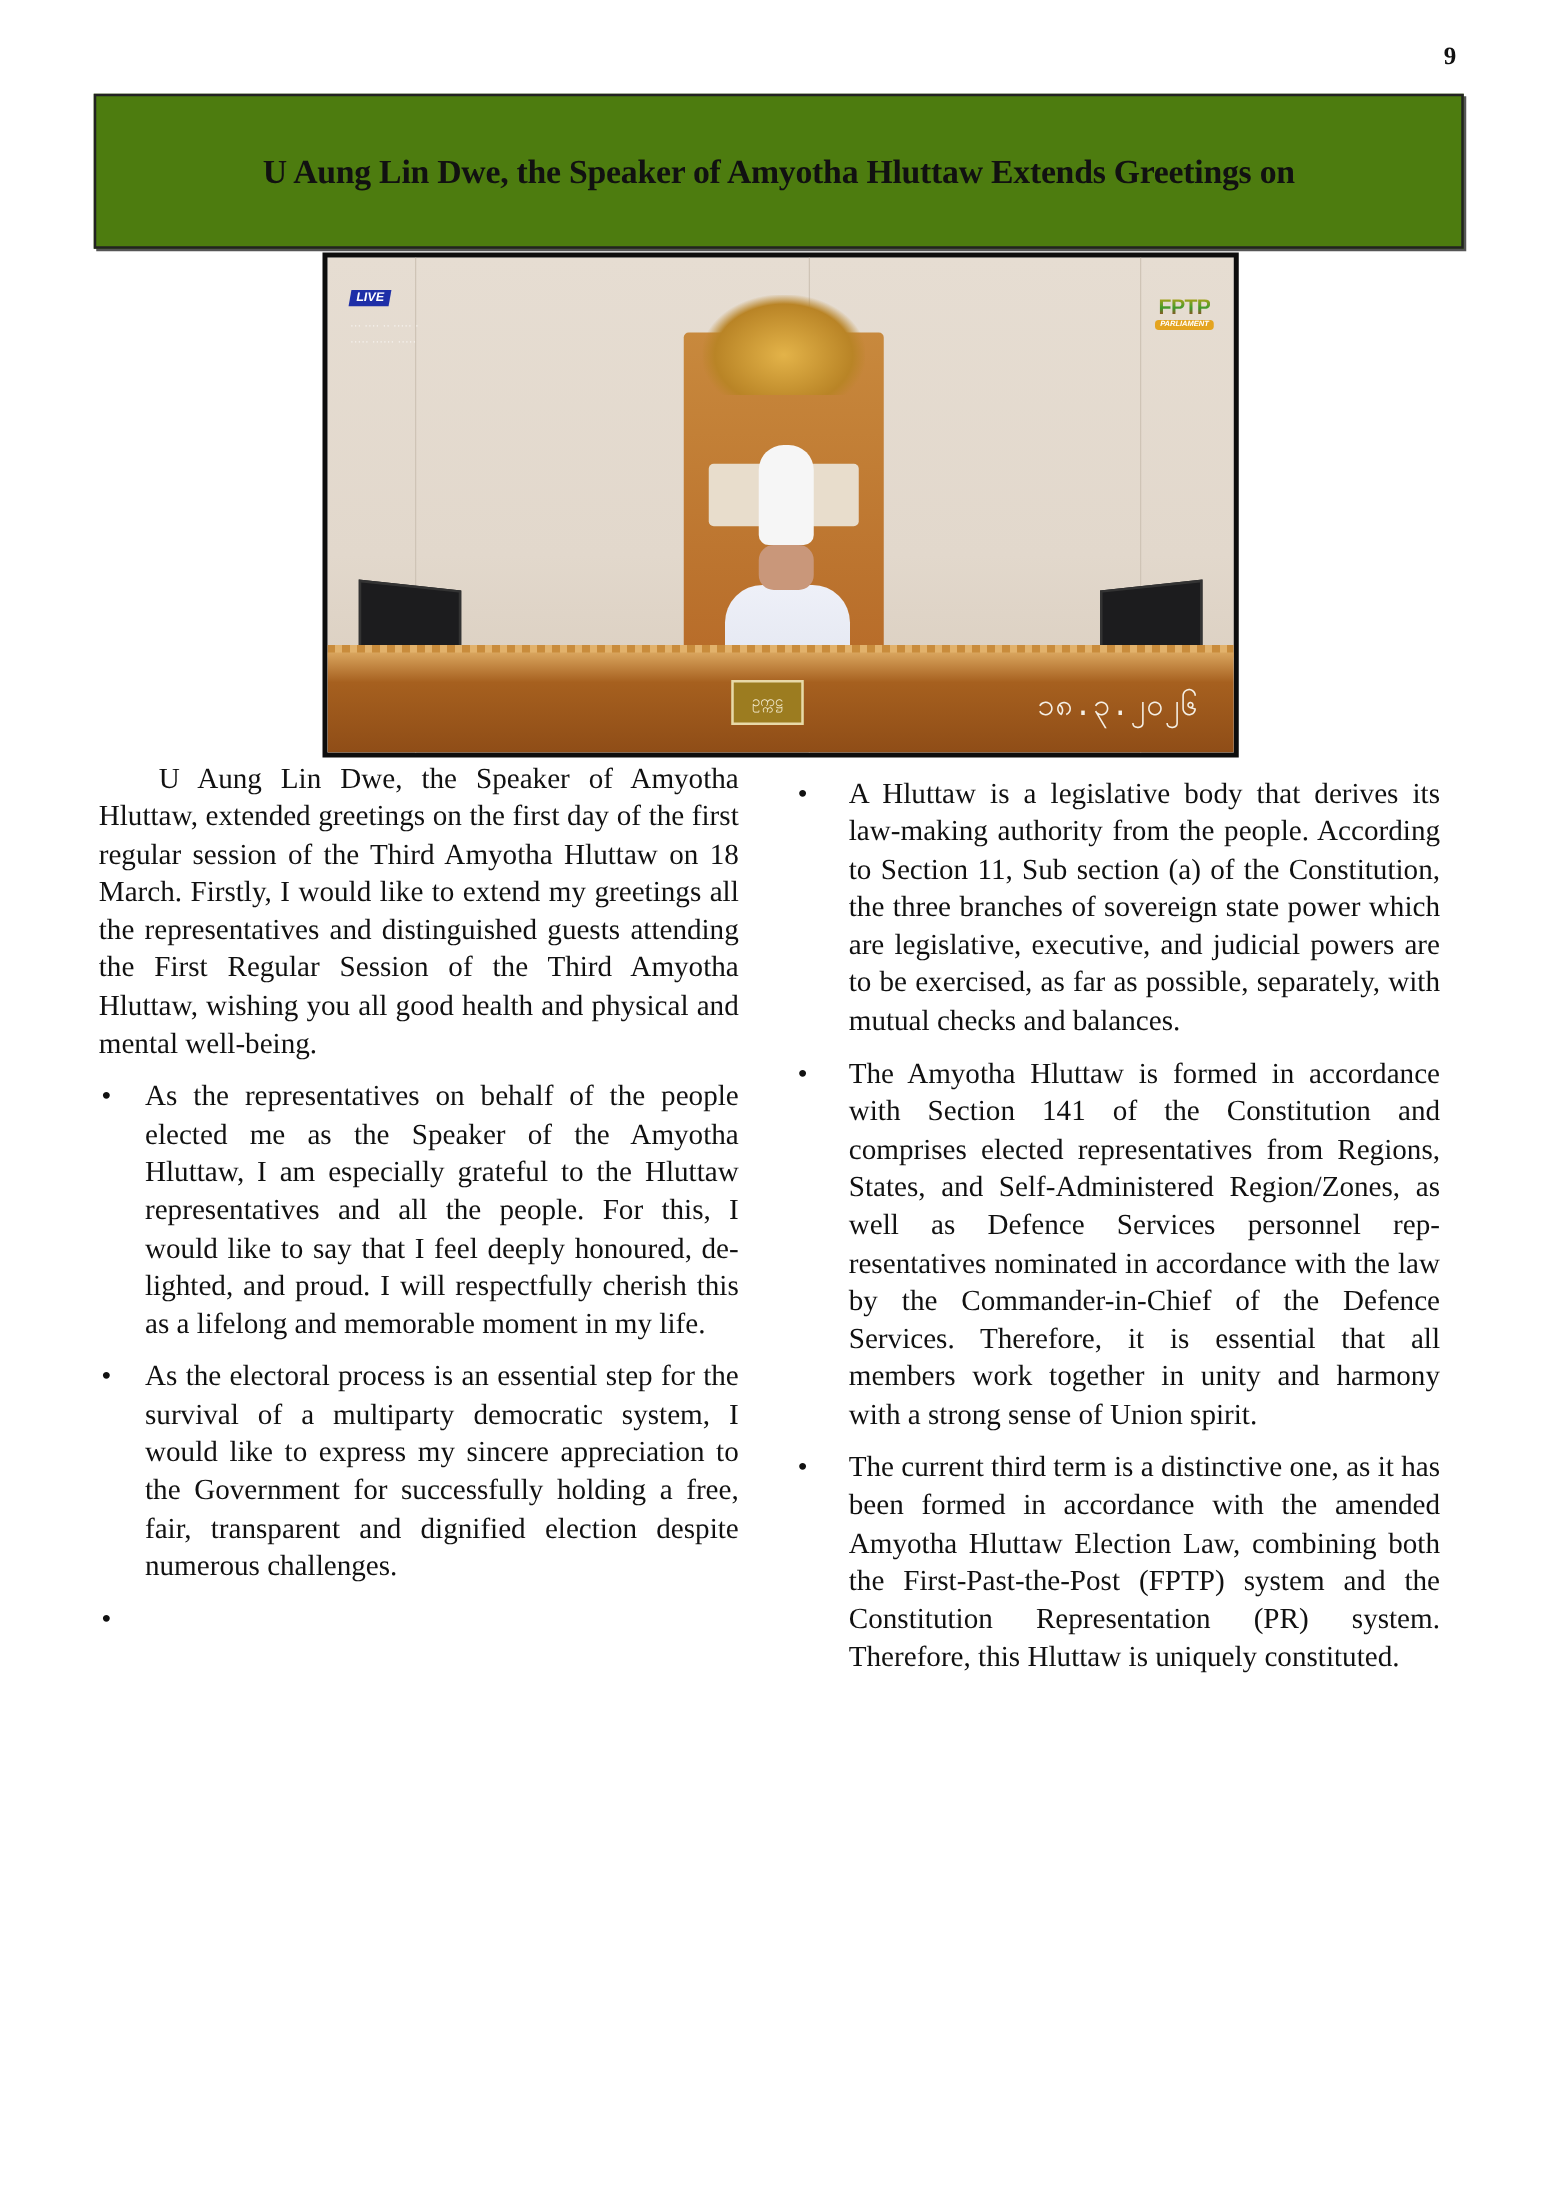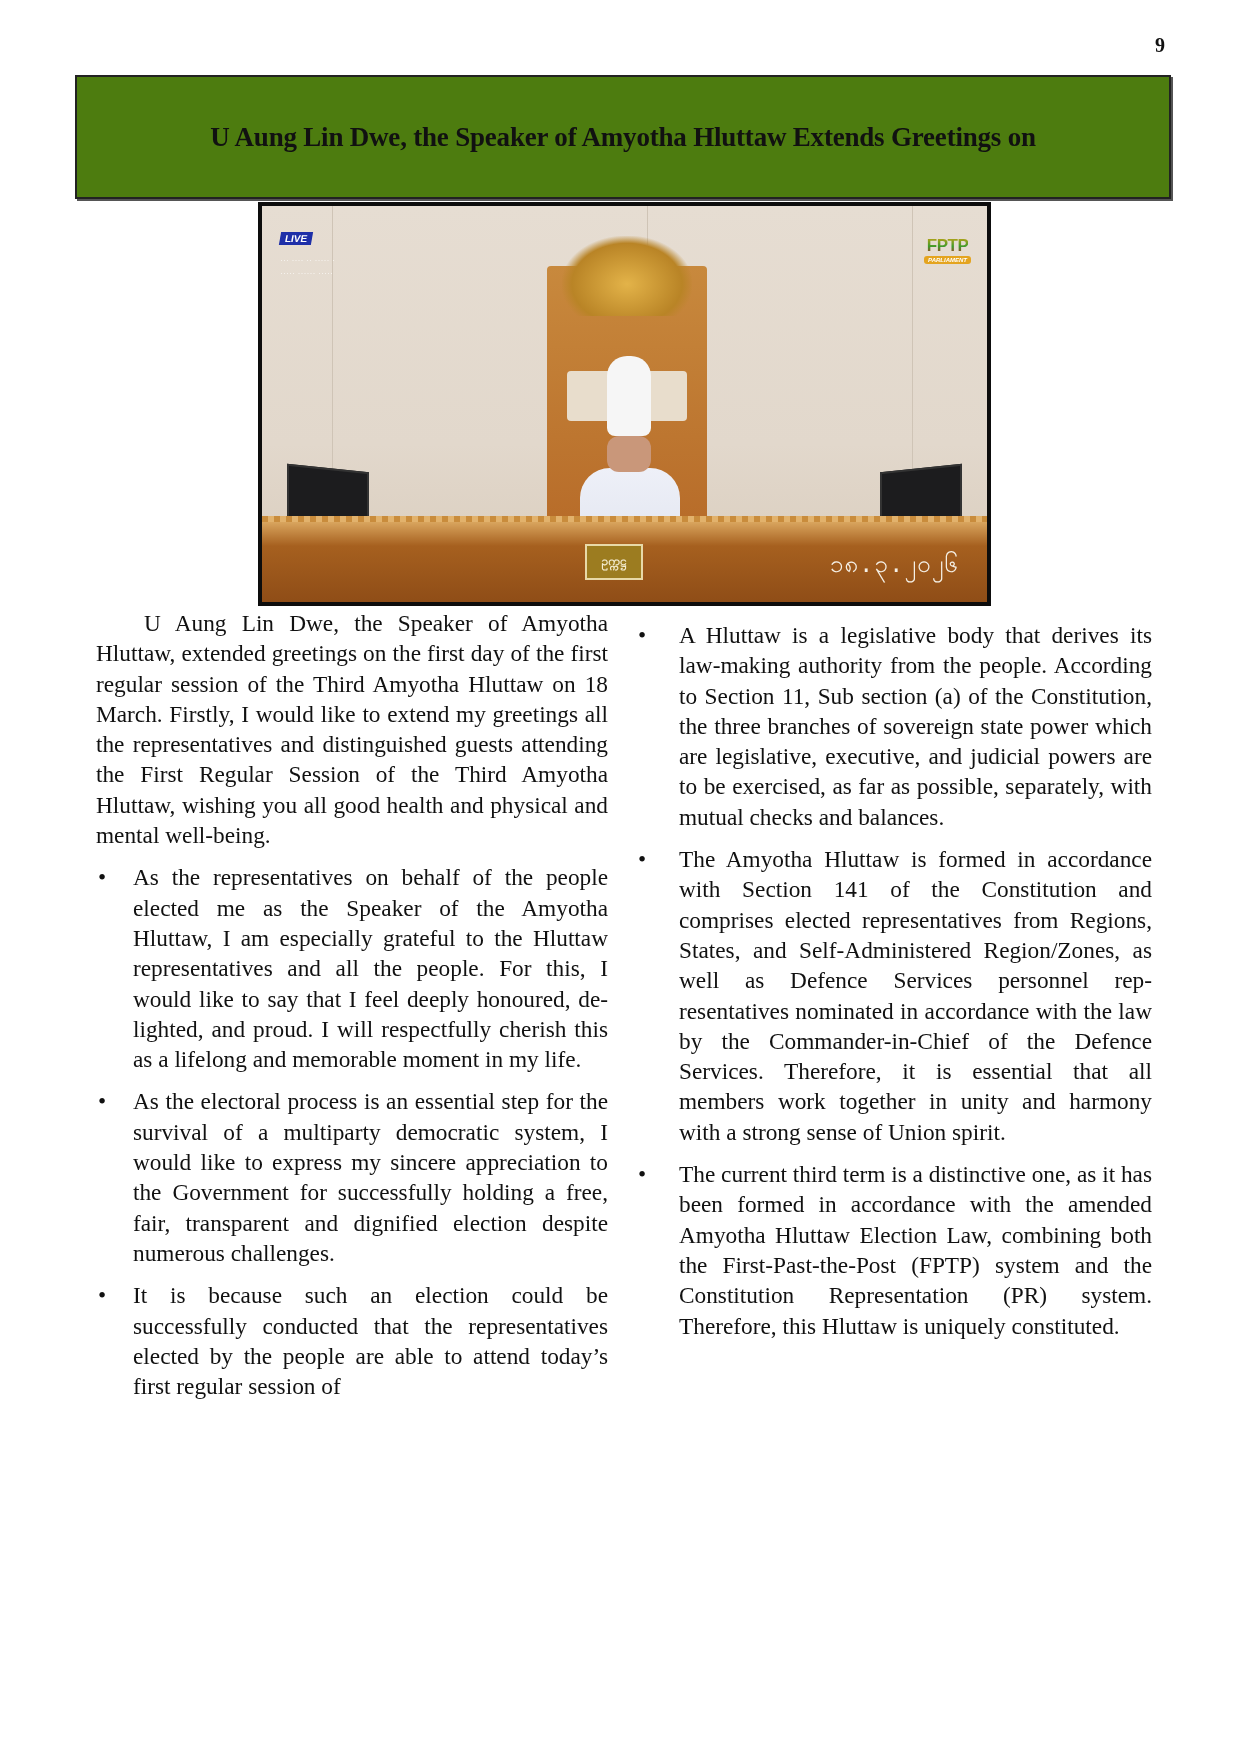--- a/index.html
+++ b/index.html
@@ -87,31 +87,31 @@
     background: linear-gradient(180deg, #d9a55e 0%, #a6601f 30%, #8f4d17 100%);
   }
   .desk-trim {
     position: absolute; left: 0; right: 0; bottom: 76px; height: 10px;
     background: repeating-linear-gradient(90deg, #c98c3c 0 6px, #e2b26c 6px 12px);
   }
   .nameplate {
     position: absolute; left: 323px; bottom: 22px; width: 54px; height: 32px;
     background: #9c7c20; border: 2px solid #e8d9a8; color: #f4ecd0;
     display: flex; align-items: center; justify-content: center;
-    font-family: "DejaVu Sans", sans-serif; font-size: 12px; font-weight: bold;
+    font-family: "DejaVu Sans", sans-serif; font-size: 12px; font-weight: normal;
   }
   .date-stamp {
     position: absolute; right: 28px; bottom: 18px; color: #f5f0e6;
     font-family: Liberation Mono, monospace; font-size: 24px; letter-spacing: 1px;
   }
   .col {
     position: absolute; top: 608px; font-size: 23.3px; line-height: 30.3px;
     text-align: justify; hyphens: manual;
   }
-  .col.left { left: 96px; width: 512px; }
+  .col.left { left: 79px; width: 512px; }
   .col.right { left: 642px; width: 510px; }
   .col p { margin: 0; }
   .col p.intro { text-indent: 48px; }
   .col ul { margin: 0; padding: 0; list-style: none; }
   .col li { position: relative; padding-left: 37px; margin-top: 12px; }
   .col li .bullet {
     position: absolute; left: 0; top: 0; width: 12px; text-align: center;
   }
   .col.right li { padding-left: 37px; }
   .col.right li .bullet { left: -6px; }
@@ -158,21 +158,20 @@
     <li>
       <span class="bullet">•</span>
       <span>As the representatives on behalf of the people elected me as the Speaker of the Amyotha Hluttaw, I am especially grateful to the Hluttaw representatives and all the people. For this, I would like to say that I feel deeply honoured, de­lighted, and proud. I will respectfully cherish this as a lifelong and memorable moment in my life.</span>
     </li>
     <li>
       <span class="bullet">•</span>
       <span>As the electoral process is an essential step for the survival of a multiparty democratic system, I would like to ex­press my sincere appreciation to the Government for successfully holding a free, fair, transparent and dignified elec­tion despite numerous challenges.</span>
     </li>
     <li>
       <span class="bullet">•</span>
-      <span>It is because such an election could be successfully conducted that the repre­sentatives elected by the people are able to attend today’s first regular session of</span>
     </li>
   </ul>
 </div>
 
 <div class="col right">
   <ul>
     <li>
       <span class="bullet">•</span>
       <span>A Hluttaw is a legislative body that de­rives its law-making authority from the people. According to Section 11, Sub section (a) of the Constitution, the three branches of sovereign state power which are legislative, executive, and ju­dicial powers are to be exercised, as far as possible, separately, with mutual checks and balances.</span>
     </li>

